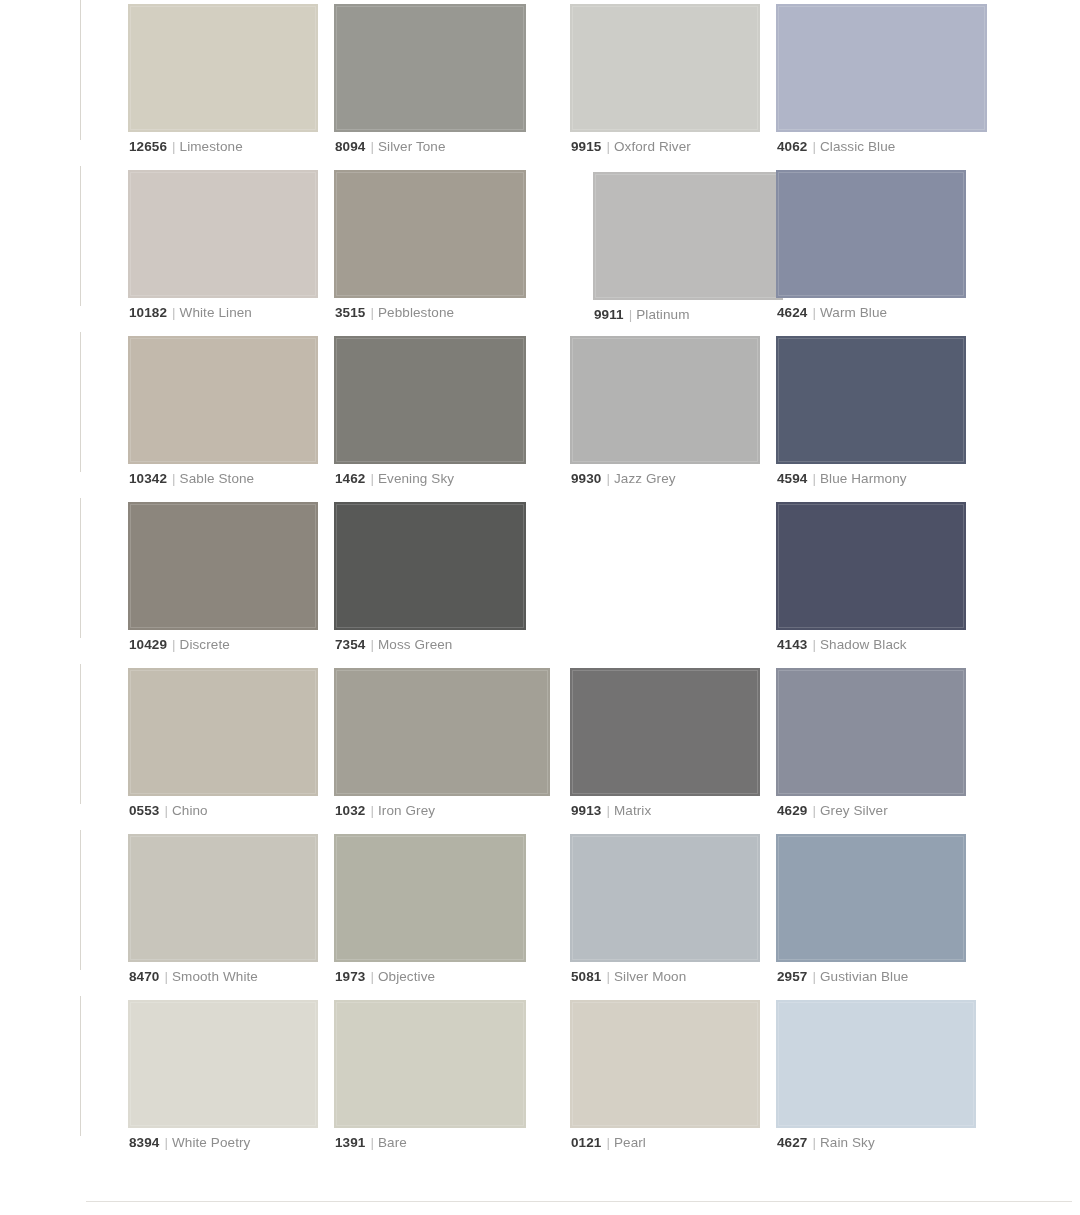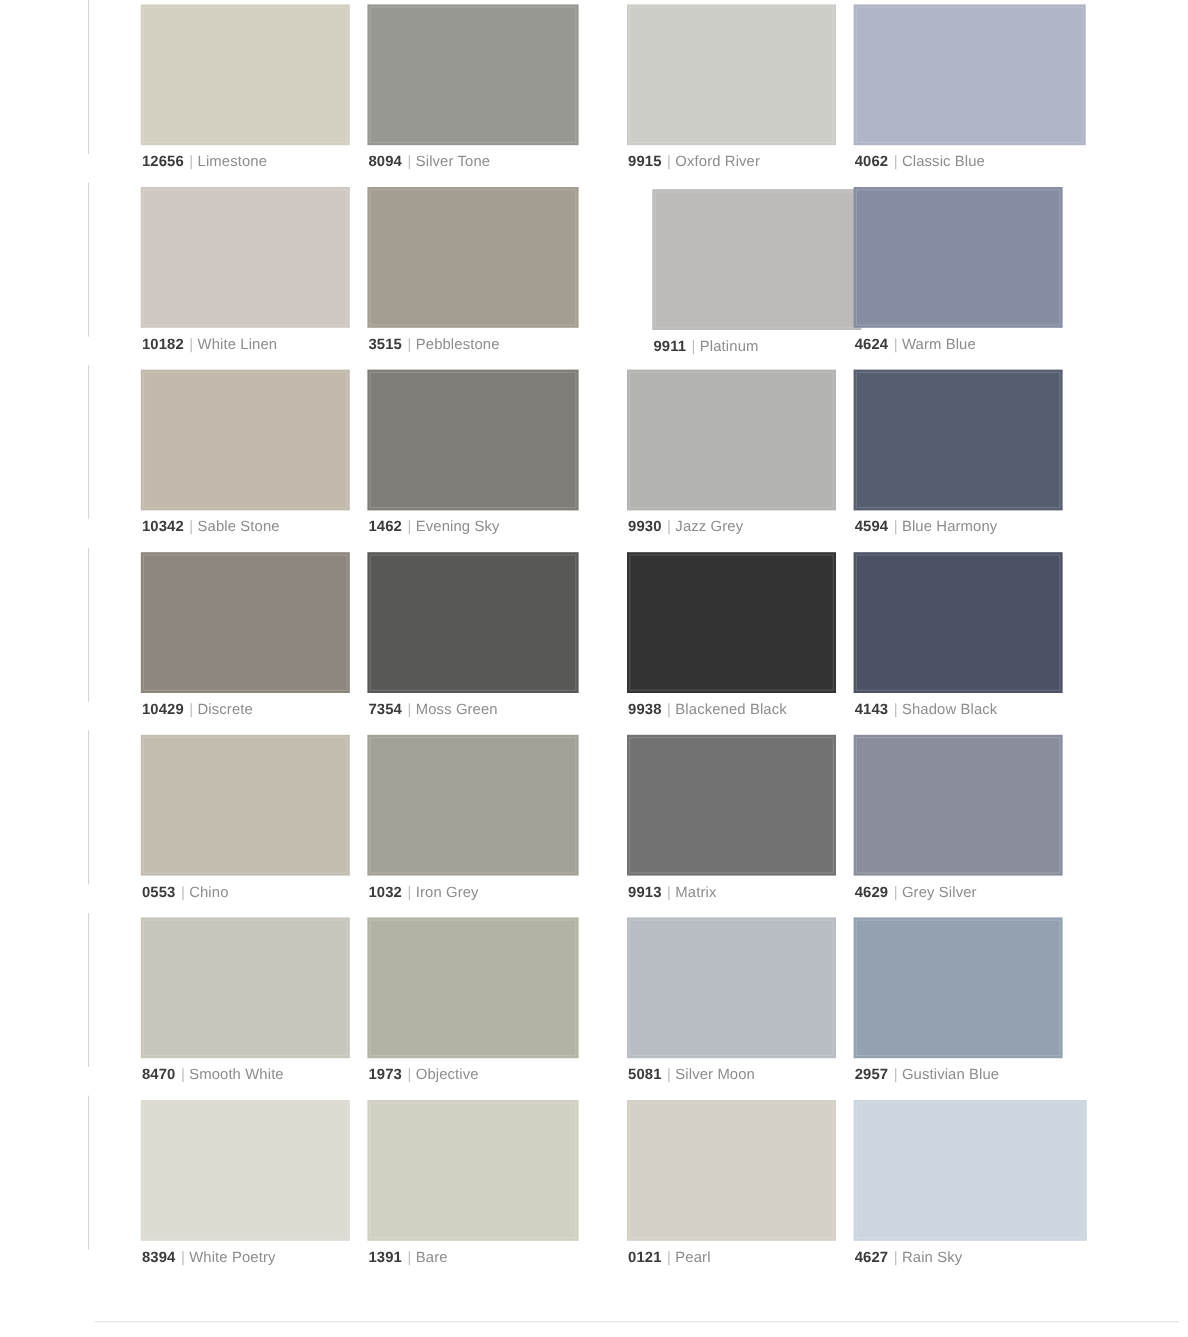--- a/index.html
+++ b/index.html
@@ -171,33 +171,29 @@
         <div class="swatch-caption"><span class="swatch-code">4594</span><span class="caption-sep">|</span><span class="swatch-name">Blue Harmony</span></div>
       </div>
       <div class="swatch-cell" style="left: 128px; top: 502px; width: 190px; height: 166px;">
         <div class="swatch-chip" style="background: rgb(140, 134, 125);"></div>
         <div class="swatch-caption"><span class="swatch-code">10429</span><span class="caption-sep">|</span><span class="swatch-name">Discrete</span></div>
       </div>
       <div class="swatch-cell" style="left: 334px; top: 502px; width: 192px; height: 166px;">
         <div class="swatch-chip" style="background: rgb(88, 89, 87);"></div>
         <div class="swatch-caption"><span class="swatch-code">7354</span><span class="caption-sep">|</span><span class="swatch-name">Moss Green</span></div>
       </div>
-      <div class="swatch-cell" style="left: 570px; top: 502px; width: 190px; height: 166px;">
-        <div class="swatch-chip" style="background: rgb(51, 51, 52);"></div>
-        <div class="swatch-caption"><span class="swatch-code">9938</span><span class="caption-sep">|</span><span class="swatch-name">Blackened Black</span></div>
-      </div>
       <div class="swatch-cell" style="left: 776px; top: 502px; width: 190px; height: 166px;">
         <div class="swatch-chip" style="background: rgb(77, 81, 102);"></div>
         <div class="swatch-caption"><span class="swatch-code">4143</span><span class="caption-sep">|</span><span class="swatch-name">Shadow Black</span></div>
       </div>
       <div class="swatch-cell" style="left: 128px; top: 668px; width: 190px; height: 166px;">
         <div class="swatch-chip" style="background: rgb(195, 189, 176);"></div>
         <div class="swatch-caption"><span class="swatch-code">0553</span><span class="caption-sep">|</span><span class="swatch-name">Chino</span></div>
       </div>
-      <div class="swatch-cell" style="left: 334px; top: 668px; width: 192px; height: 166px;">
+      <div class="swatch-cell" style="left: 334px; top: 668px; width: 192px; height: 166px; padding-left: 24px;">
         <div class="swatch-chip" style="background: rgb(163, 160, 150);"></div>
         <div class="swatch-caption"><span class="swatch-code">1032</span><span class="caption-sep">|</span><span class="swatch-name">Iron Grey</span></div>
       </div>
       <div class="swatch-cell" style="left: 570px; top: 668px; width: 190px; height: 166px;">
         <div class="swatch-chip" style="background: rgb(115, 114, 114);"></div>
         <div class="swatch-caption"><span class="swatch-code">9913</span><span class="caption-sep">|</span><span class="swatch-name">Matrix</span></div>
       </div>
       <div class="swatch-cell" style="left: 776px; top: 668px; width: 190px; height: 166px;">
         <div class="swatch-chip" style="background: rgb(138, 142, 156);"></div>
         <div class="swatch-caption"><span class="swatch-code">4629</span><span class="caption-sep">|</span><span class="swatch-name">Grey Silver</span></div>
@@ -223,21 +219,21 @@
         <div class="swatch-caption"><span class="swatch-code">8394</span><span class="caption-sep">|</span><span class="swatch-name">White Poetry</span></div>
       </div>
       <div class="swatch-cell" style="left: 334px; top: 1000px; width: 192px; height: 166px;">
         <div class="swatch-chip" style="background: rgb(209, 208, 195);"></div>
         <div class="swatch-caption"><span class="swatch-code">1391</span><span class="caption-sep">|</span><span class="swatch-name">Bare</span></div>
       </div>
       <div class="swatch-cell" style="left: 570px; top: 1000px; width: 190px; height: 166px;">
         <div class="swatch-chip" style="background: rgb(213, 208, 197);"></div>
         <div class="swatch-caption"><span class="swatch-code">0121</span><span class="caption-sep">|</span><span class="swatch-name">Pearl</span></div>
       </div>
-      <div class="swatch-cell" style="left: 776px; top: 1000px; width: 200px; height: 166px; padding-left: 12px;">
+      <div class="swatch-cell" style="left: 776px; top: 1000px; width: 200px; height: 166px;">
         <div class="swatch-chip" style="background: rgb(203, 214, 224);"></div>
         <div class="swatch-caption"><span class="swatch-code">4627</span><span class="caption-sep">|</span><span class="swatch-name">Rain Sky</span></div>
       </div>
     </div>
 
   <div id="page-bottom-rule"></div>
 
 </div>
 
 </body></html>

